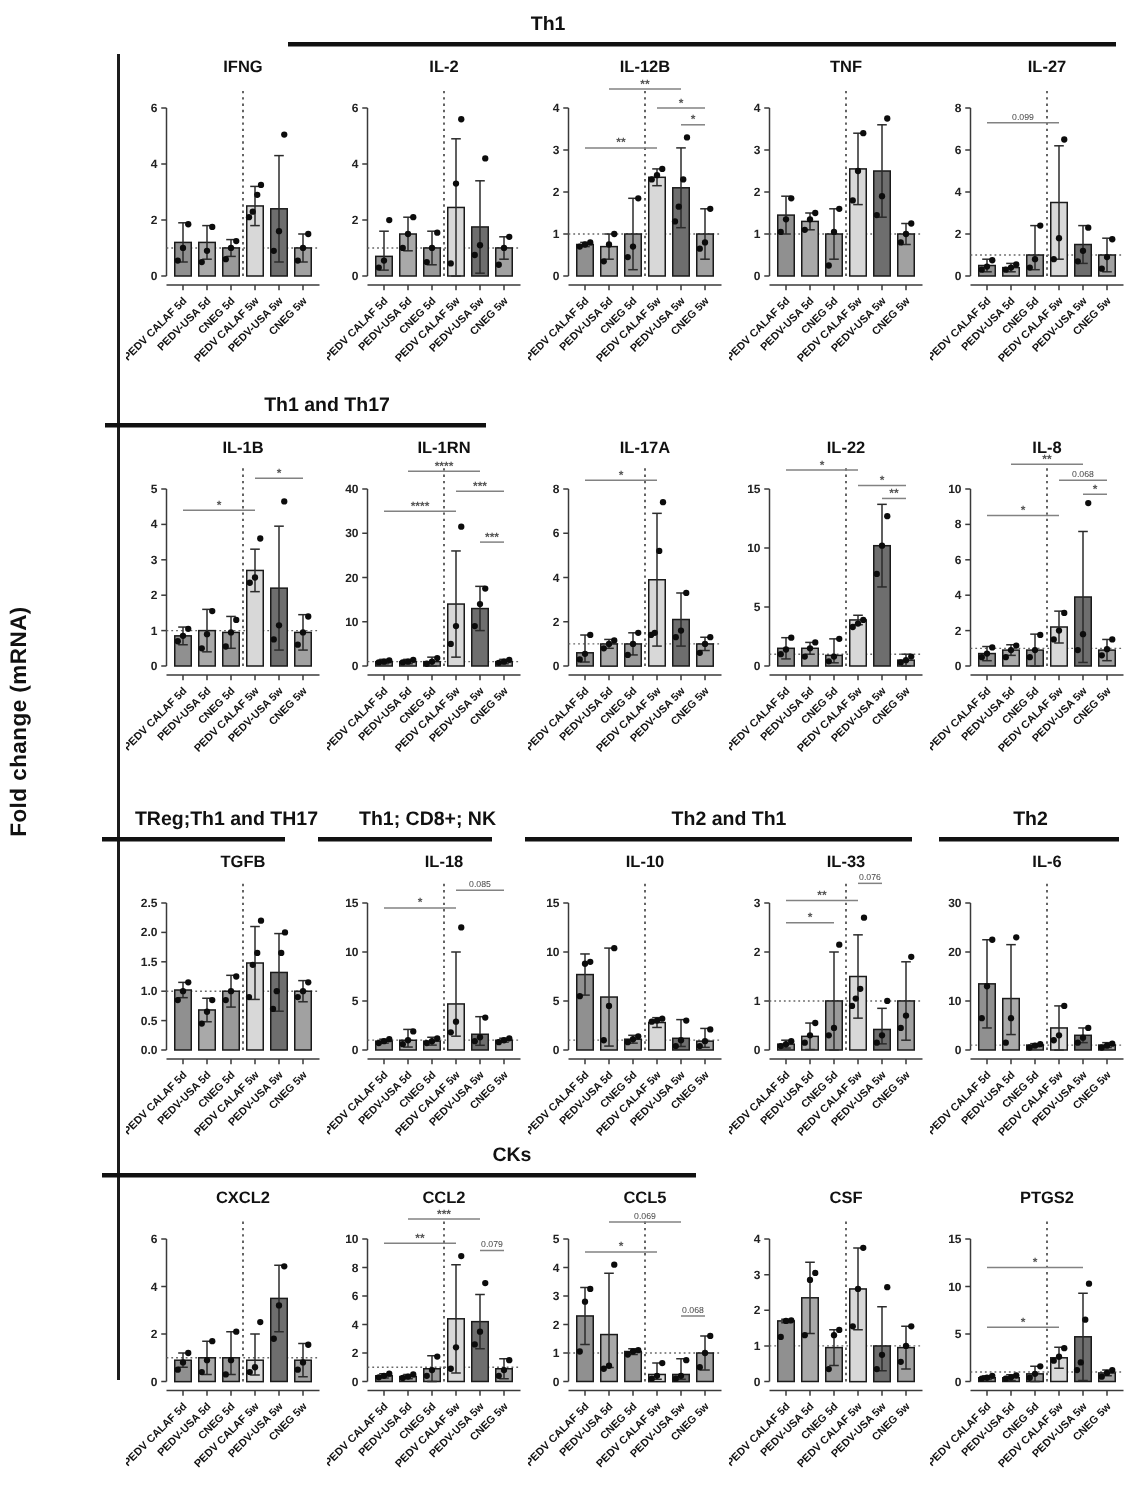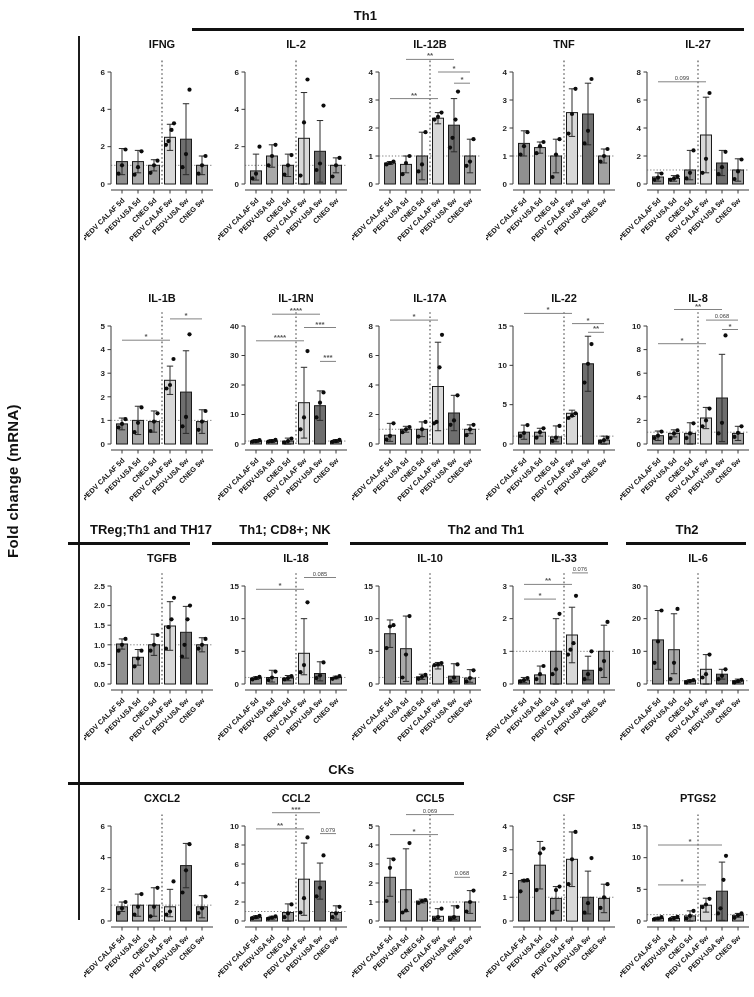--- a/index.html
+++ b/index.html
@@ -551,20 +551,24 @@
               <line class="ax" x1="102" y1="158" x2="102" y2="161.5"></line>
               <text class="xlab" x="105" y="169" text-anchor="end" transform="rotate(-45 105 169)">PEDV-USA 5w</text>
               <line class="ax" x1="118" y1="158" x2="118" y2="161.5"></line>
               <text class="xlab" x="121" y="169" text-anchor="end" transform="rotate(-45 121 169)">CNEG 5w</text>
             </g>
           </svg>
         </div>
       </div>
       <div class="row" style="top: 262px;">
         <div class="ghdrs">
+          <div class="ghdr" style="grid-column: 1 / 3;">
+            <span class="glab" style="left: 50%;">Th1 and Th17</span>
+            <div class="gline" style="left: -14px; right: 28px;"></div>
+          </div>
         </div>
         <div class="charts">
           <svg width="134" height="228" viewBox="0 0 134 228" xmlns="http://www.w3.org/2000/svg">
             <text class="ctitle" x="78" y="16" text-anchor="middle">IL-1B</text>
             <g>
               <line class="ax" x1="27" y1="158" x2="27" y2="40"></line>
               <line class="ax" x1="23.5" y1="158" x2="27" y2="158"></line>
               <text class="tick" x="21" y="160.7" text-anchor="end">0</text>
               <line class="ax" x1="23.5" y1="134.4" x2="27" y2="134.4"></line>
               <text class="tick" x="21" y="137.1" text-anchor="end">1</text>
@@ -1091,21 +1095,21 @@
               <line class="ax" x1="86" y1="164" x2="86" y2="167.5"></line>
               <text class="xlab" x="89" y="175" text-anchor="end" transform="rotate(-45 89 175)">PEDV CALAF 5w</text>
               <line class="ax" x1="102" y1="164" x2="102" y2="167.5"></line>
               <text class="xlab" x="105" y="175" text-anchor="end" transform="rotate(-45 105 175)">PEDV-USA 5w</text>
               <line class="ax" x1="118" y1="164" x2="118" y2="167.5"></line>
               <text class="xlab" x="121" y="175" text-anchor="end" transform="rotate(-45 121 175)">CNEG 5w</text>
             </g>
           </svg>
         </div>
       </div>
-      <div class="row" style="top: 522px; text-decoration: underline;">
+      <div class="row" style="top: 538px; text-decoration: underline;">
         <div class="ghdrs">
           <div class="ghdr" style="grid-column: 1 / 2;">
             <span class="glab" style="left: 50%;">TReg;Th1 and TH17</span>
             <div class="gline" style="left: -16px; right: 28px;"></div>
           </div>
           <div class="ghdr" style="grid-column: 2 / 3;">
             <span class="glab" style="left: 50%;">Th1; CD8+; NK</span>
             <div class="gline" style="left: -6px; right: 24px;"></div>
           </div>
           <div class="ghdr" style="grid-column: 3 / 5; text-align: right;">

